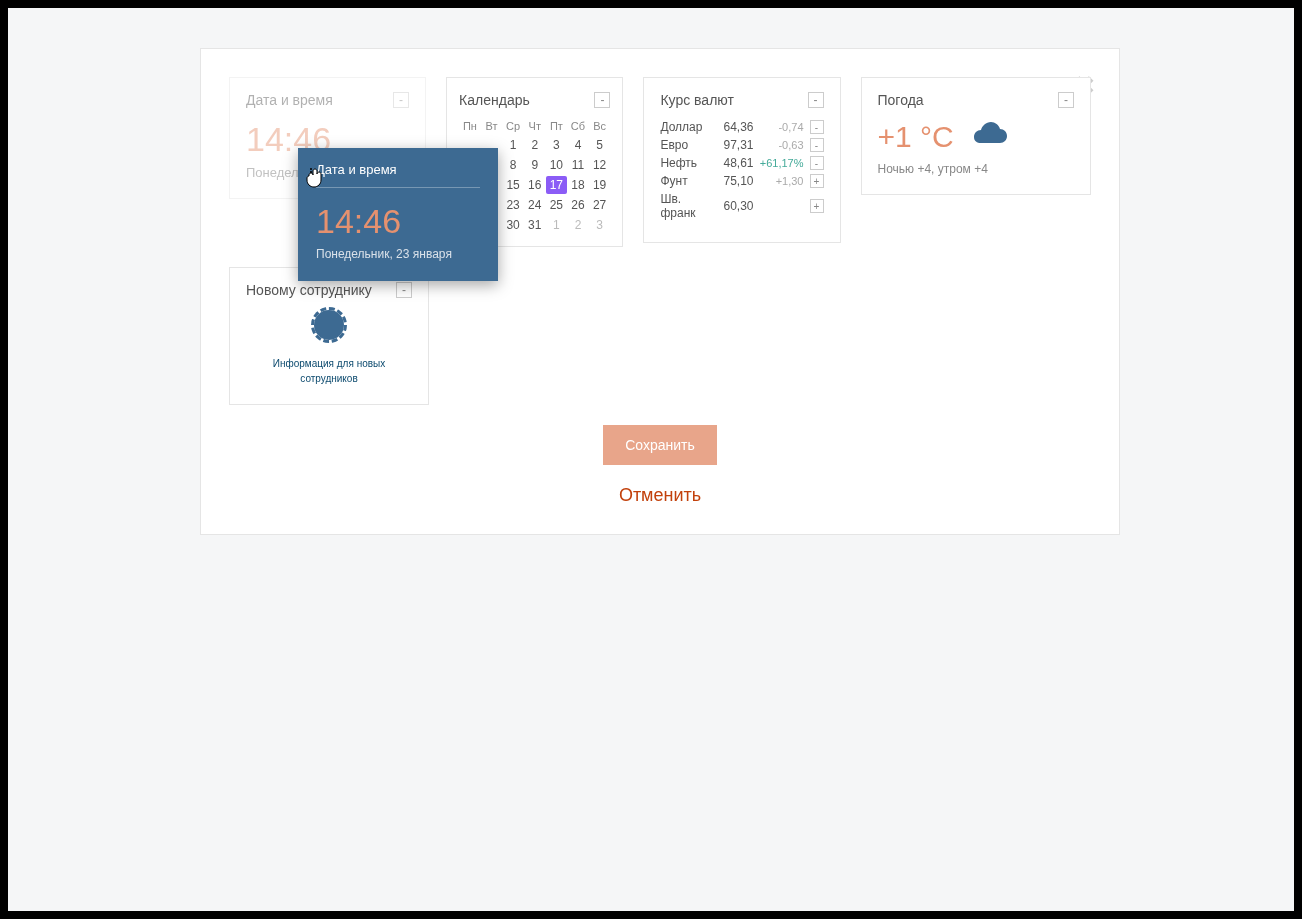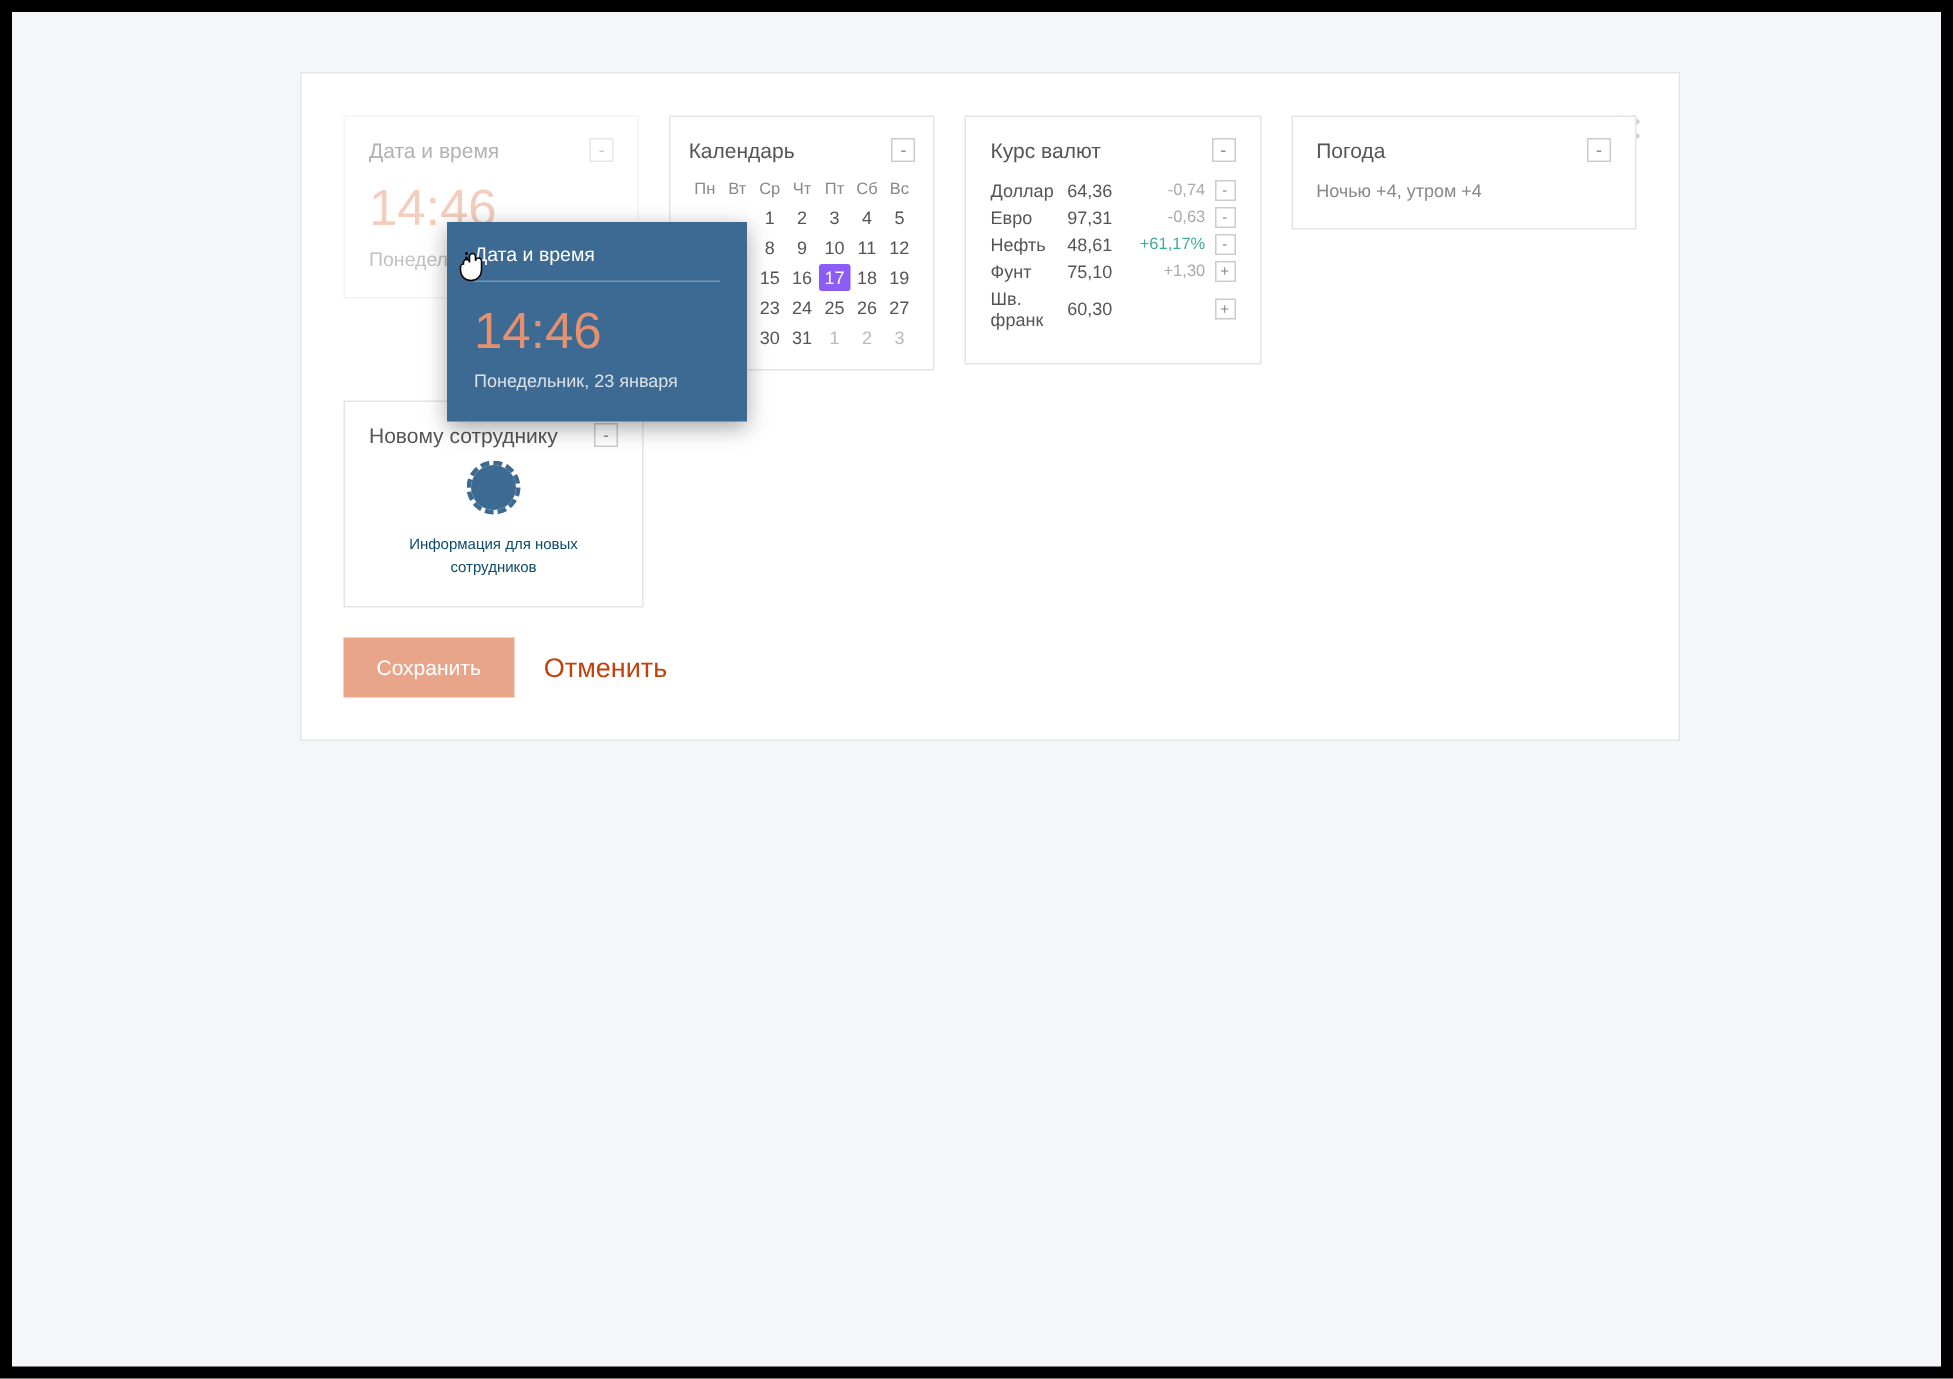--- a/index.html
+++ b/index.html
@@ -84,34 +84,34 @@
 }
 .calendar-widget { width: 180px; padding: 14px 12px 12px; }
 .cal-grid { display: grid; grid-template-columns: repeat(7, 1fr); gap: 2px 0; font-size: 12px; text-align: center; color: #555; }
 .cal-head { color: #888; font-size: 11px; padding-bottom: 2px; }
 .cal-day { padding: 2px 0; }
 .cal-prev, .cal-next { color: #bbb; }
 .cal-today { background: #8b5cf6; color: #fff; border-radius: 2px; }
 .currency-widget { width: 200px; }
 .cur-row { display: flex; align-items: center; font-size: 12px; color: #555; margin-bottom: 4px; }
 .cur-name { flex: 1; padding-right: 8px; }
-.cur-val { width: 42px; }
+.cur-val { width: 42px; text-align: right; }
 .cur-delta { width: 50px; text-align: right; color: #aaa; font-size: 11px; }
 .cur-delta.pos { color: #4a9; }
 .cur-box { width: 14px; height: 14px; border: 1px solid #ccc; margin-left: 6px; display: flex; align-items: center; justify-content: center; font-size: 10px; color: #888; cursor: pointer; }
 .weather-widget { width: 234px; }
 .weather-main { display: flex; align-items: center; gap: 16px; }
 .weather-temp { font-size: 30px; color: #e5916f; font-weight: 300; }
 .weather-icon { color: #3d6a92; }
 .weather-sub { font-size: 12px; color: #888; margin-top: 8px; }
 .employee-widget { width: 200px; text-align: center; }
 .emp-badge { width: 30px; height: 30px; background: #3d6a92; border-radius: 50%; margin: 12px auto 16px; position: relative; }
 .emp-badge::before { content: ""; position: absolute; inset: -3px; border: 3px dashed #3d6a92; border-radius: 50%; }
 .emp-text { font-size: 10px; color: #0c4a6e; line-height: 1.5; }
-.buttons { display: flex; gap: 20px; align-items: center; margin-top: 20px; }
+.buttons { display: flex; gap: 20px; align-items: center; margin-top: 20px; flex-direction: column; }
 .btn-save { background: #e8a58a; color: #fff; border: none; padding: 12px 22px; font-size: 14px; cursor: pointer; }
 .btn-cancel { background: none; border: none; color: #c2410c; font-size: 18px; cursor: pointer; }
 
 
 .floating-widget {
   position: absolute;
   top: 140px;
   left: 290px;
   width: 200px;
   background: #3d6a92;
@@ -234,20 +234,28 @@
               <span class="cur-box">+</span>
             </div>
           </div>
       </div>
 
       <div class="widget weather-widget">
         <div class="widget-title">
           <span>Погода</span>
           <span class="widget-minimize">-</span>
         </div>
+        <div class="weather-main">
+          <span class="weather-temp">+1 °C</span>
+          <span class="weather-icon">
+            <svg width="40" height="28" viewBox="0 0 40 28">
+                <path fill="#3d6a92" d="M30 22c4 0 7-3 7-7s-3-7-7-7c-1-4-5-7-9-7-5 0-9 4-10 8-4 0-7 3-7 7s3 6 7 6h19z"></path>
+              </svg>
+          </span>
+        </div>
         <div class="weather-sub">Ночью +4, утром +4</div>
       </div>
 
     </div>
 
     <div class="widgets-row">
       <div class="widget employee-widget">
         <div class="widget-title">
           <span>Новому сотруднику</span>
           <span class="widget-minimize">-</span>

